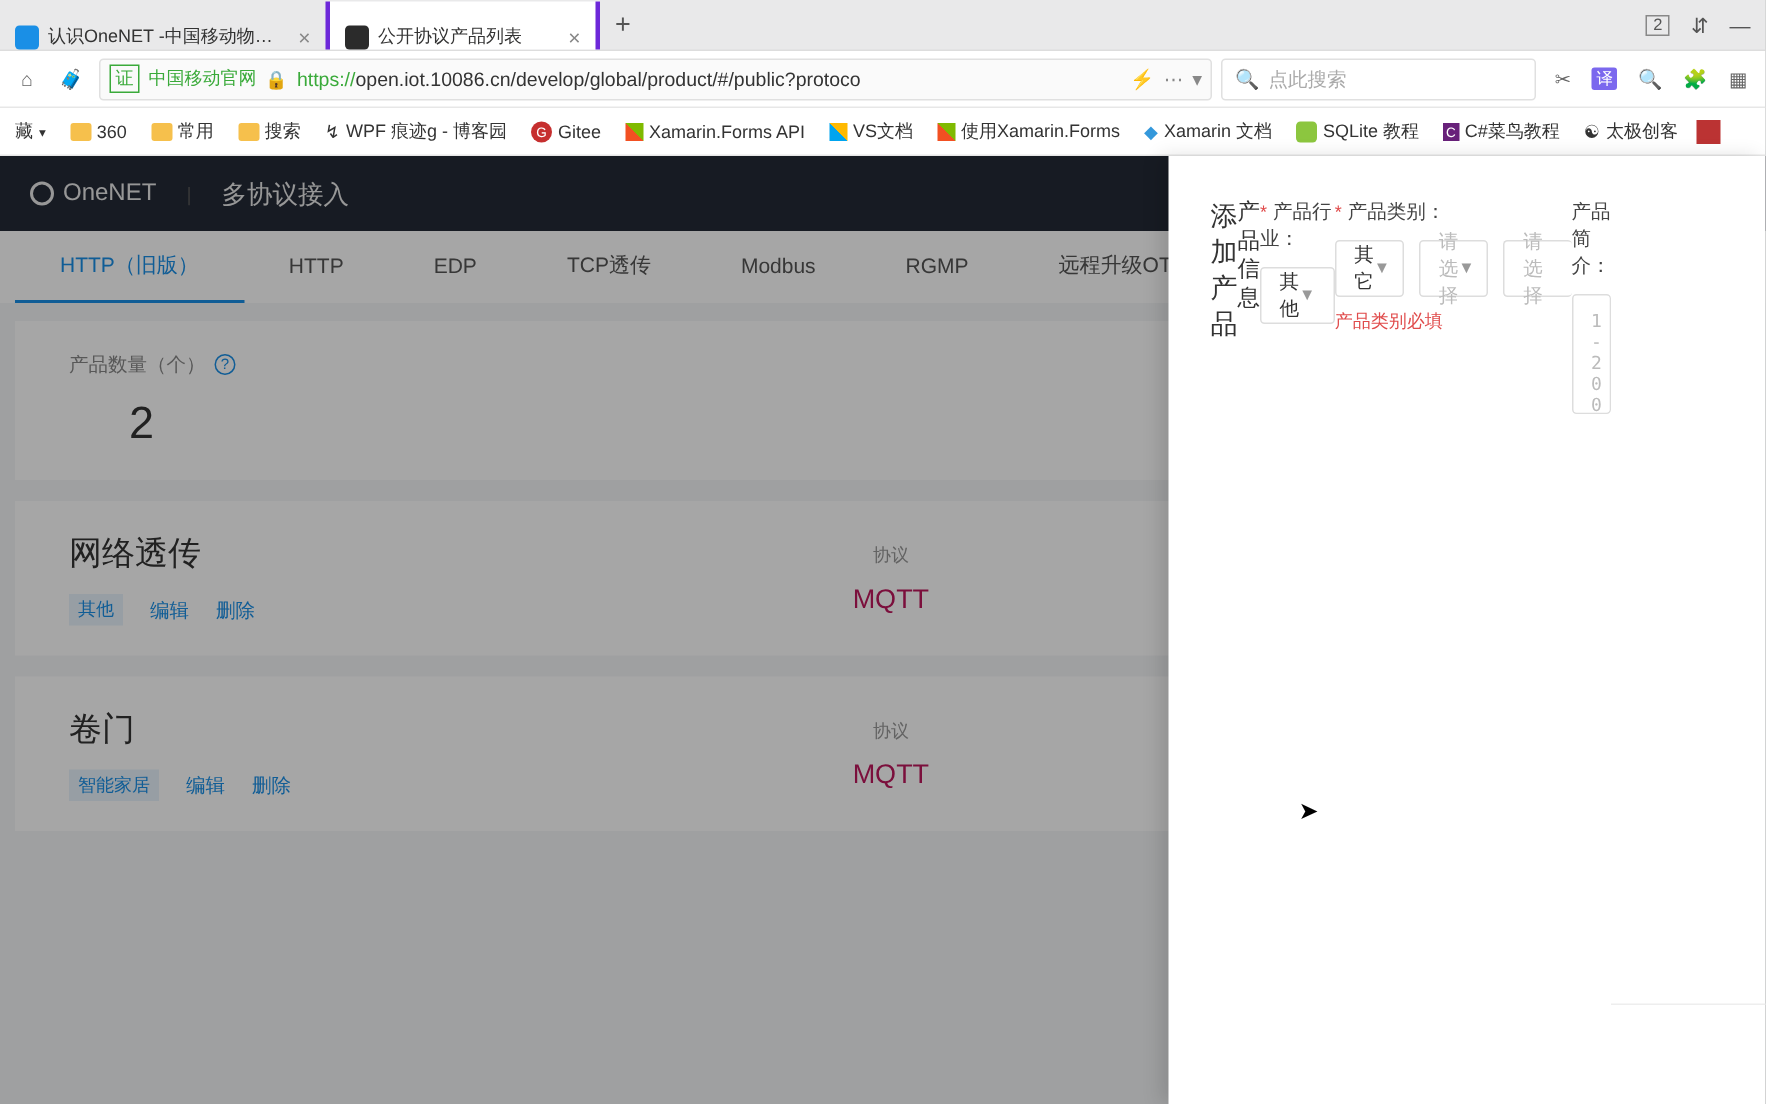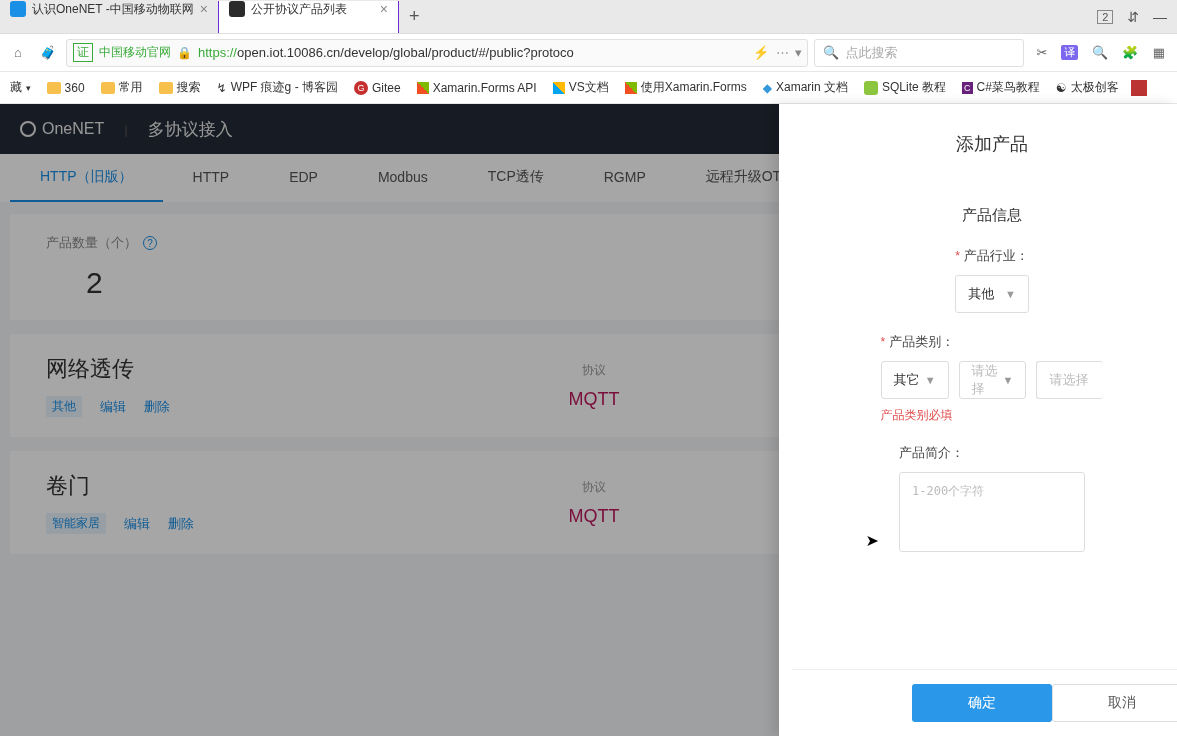--- a/index.html
+++ b/index.html
@@ -1,20 +1,20 @@
 <!DOCTYPE html>
 <html><head>
 <meta charset="utf-8">
 <style>
 * { box-sizing: border-box; margin: 0; padding: 0; }
 body { font-family: "Microsoft YaHei", Arial, sans-serif; font-size: 13px; width: 1177px; height: 736px; overflow: hidden; background: #fff; position: relative; }
 
 
 .browser-tabs { height: 34px; background: #e9e9ea; display: flex; align-items: center; border-bottom: 1px solid #ddd; }
-.tab { display: flex; align-items: flex-start; height: 32px; padding: 0 10px; gap: 6px; font-size: 12px; color: #333; border-right: 1px solid #6d28d9; min-width: 180px; max-width: 220px; }
+.tab { display: flex; align-items: flex-end; height: 32px; padding: 0 10px; gap: 6px; font-size: 12px; color: #333; border-right: 3px solid #6d28d9; min-width: 180px; max-width: 220px; }
 .tab.active { background: #ffffff; }
 .tab .favicon { width: 16px; height: 16px; }
 .tab .title { flex: 1; white-space: nowrap; overflow: hidden; text-overflow: ellipsis; }
 .tab .close { color: #888; font-size: 14px; cursor: pointer; }
 .new-tab { font-size: 18px; color: #555; padding: 0 10px; cursor: pointer; }
 .tabs-right { margin-left: auto; display: flex; align-items: center; gap: 14px; padding-right: 10px; font-size: 14px; color: #555; }
 .tabs-right .box { border: 1px solid #888; padding: 0 4px; font-size: 11px; }
 
 .addr-bar { height: 38px; display: flex; align-items: center; padding: 0 6px; gap: 6px; background: #fff; border-bottom: 1px solid #e7e7e7; }
 .addr-btn { width: 24px; height: 24px; display: flex; align-items: center; justify-content: center; color: #666; }
@@ -54,21 +54,21 @@
 .prod-left { flex: 0 0 38%; }
 .prod-title { font-size: 22px; color: #333; margin-bottom: 12px; }
 .prod-actions { display: flex; gap: 18px; font-size: 13px; align-items:center;}
 .tag { background: #e8f3fc; color: #1a8fe6; padding: 2px 6px; font-size: 12px; }
 .link { color: #1a8fe6; }
 .prod-col { flex: 0 0 25%; text-align: center; }
 .prod-col .lbl { color: #999; font-size: 12px; margin-bottom: 10px;}
 .prod-col .val { font-size: 18px; color: #be185d; }
 
 
-.drawer { position: absolute; right: 0; top: 0; bottom: 0; width: 398px; background: #fff; box-shadow: -6px 0 12px rgba(0,0,0,0.12); display: flex; flex-direction: column; padding: 28px 0 0 28px; z-index: 10; align-items: center; }
+.drawer { position: absolute; right: 0; top: 0; bottom: 0; width: 398px; background: #fff; box-shadow: -6px 0 12px rgba(0,0,0,0.12); display: flex; flex-direction: row; padding: 28px 0 0 28px; z-index: 10; }
 .drawer h2 { font-size: 18px; font-weight: 500; color: #333; margin-bottom: 50px; }
 .section-title { font-size: 15px; color: #333; margin-bottom: 22px; font-weight: 500; }
 .field { margin-bottom: 20px; }
 .field-label { font-size: 13px; color: #444; margin-bottom: 10px; }
 .req { color: #e04b4b; margin-right: 4px; font-size: 12px; }
 .input { width: 100%; height: 38px; border: 1px solid #ddd; border-radius: 3px; padding: 0 12px; font-size: 13px; color: #333; background:#fff;}
 .input::placeholder { color: #bbb; }
 .select { display:flex; align-items:center; justify-content:space-between; }
 .select .arrow { color:#999; font-size:11px; }
 .selects-row { display: flex; gap: 10px; }
@@ -193,22 +193,22 @@
           <span class="logo-circle"></span>
           <span>OneNET</span>
         </div>
       <span style="color:#555;">|</span>
       <div class="sub">多协议接入</div>
     </div>
     <div class="proto-tabs">
       <div class="ptab active">HTTP（旧版）</div>
       <div class="ptab">HTTP</div>
       <div class="ptab">EDP</div>
+      <div class="ptab">TCP透传</div>
       <div class="ptab">Modbus</div>
-      <div class="ptab">TCP透传</div>
       <div class="ptab">RGMP</div>
       <div class="ptab">远程升级OTA</div>
     </div>
     <div class="content">
       <div class="card">
         <div class="stat-label">
             <span>产品数量（个）</span>
             <span class="help-icon">?</span>
           </div>
         <div class="stat-val">2</div>

